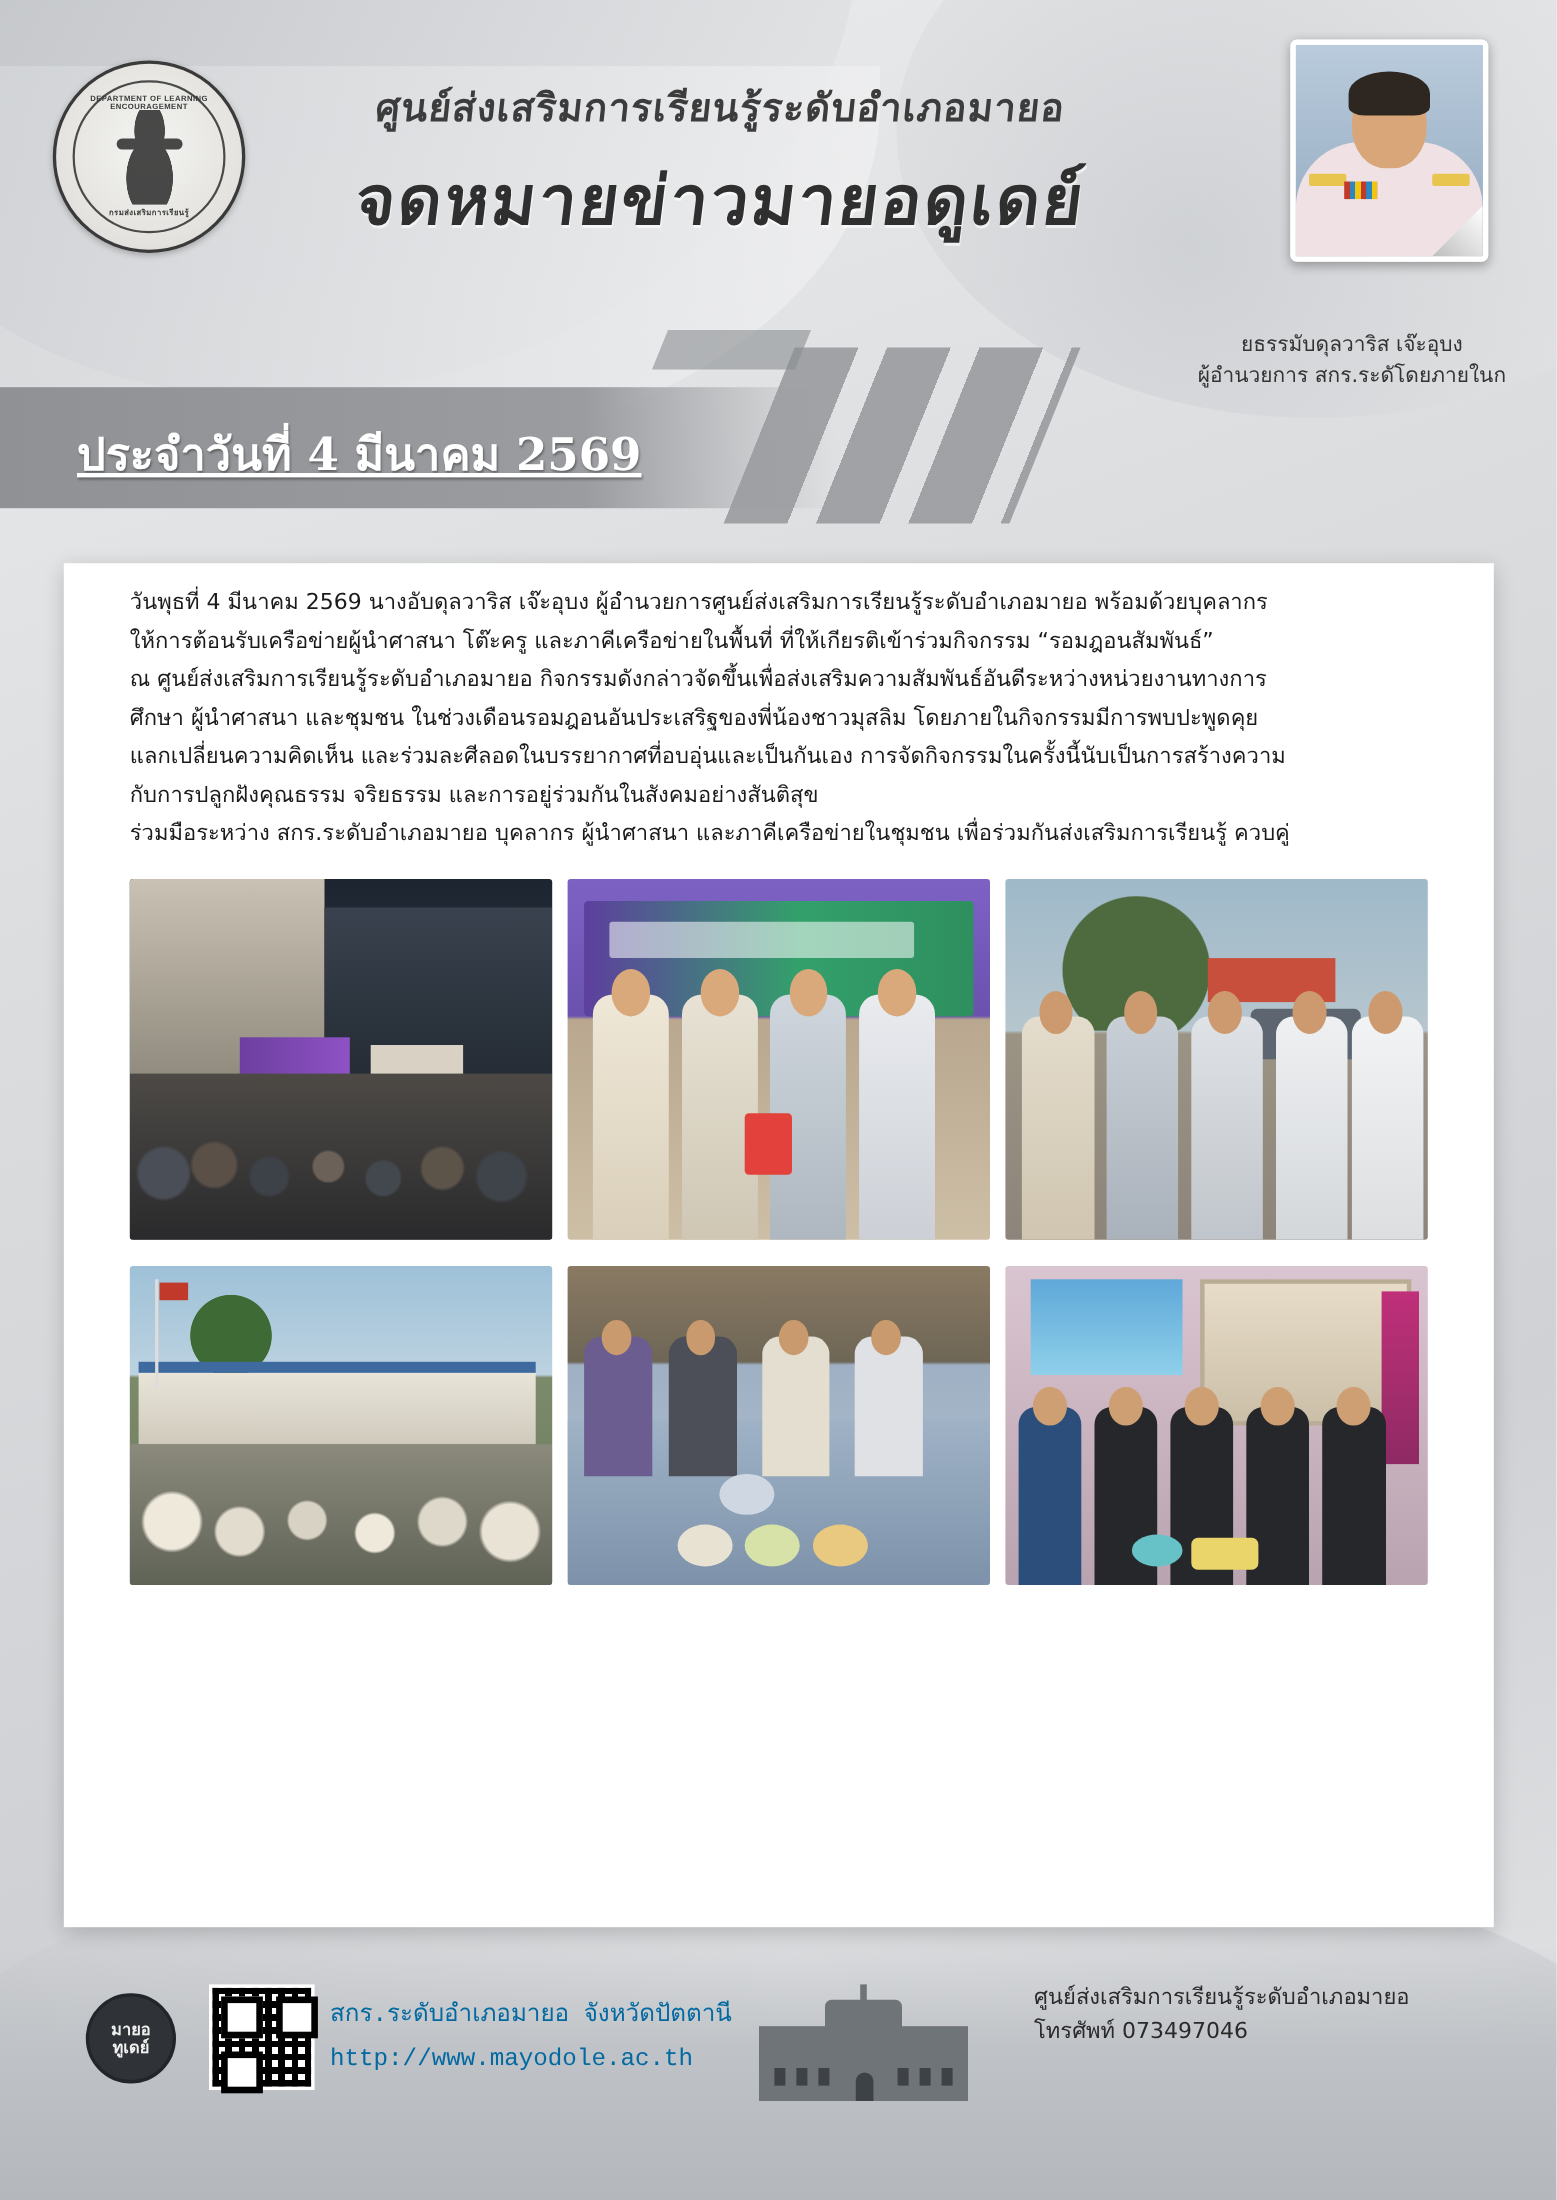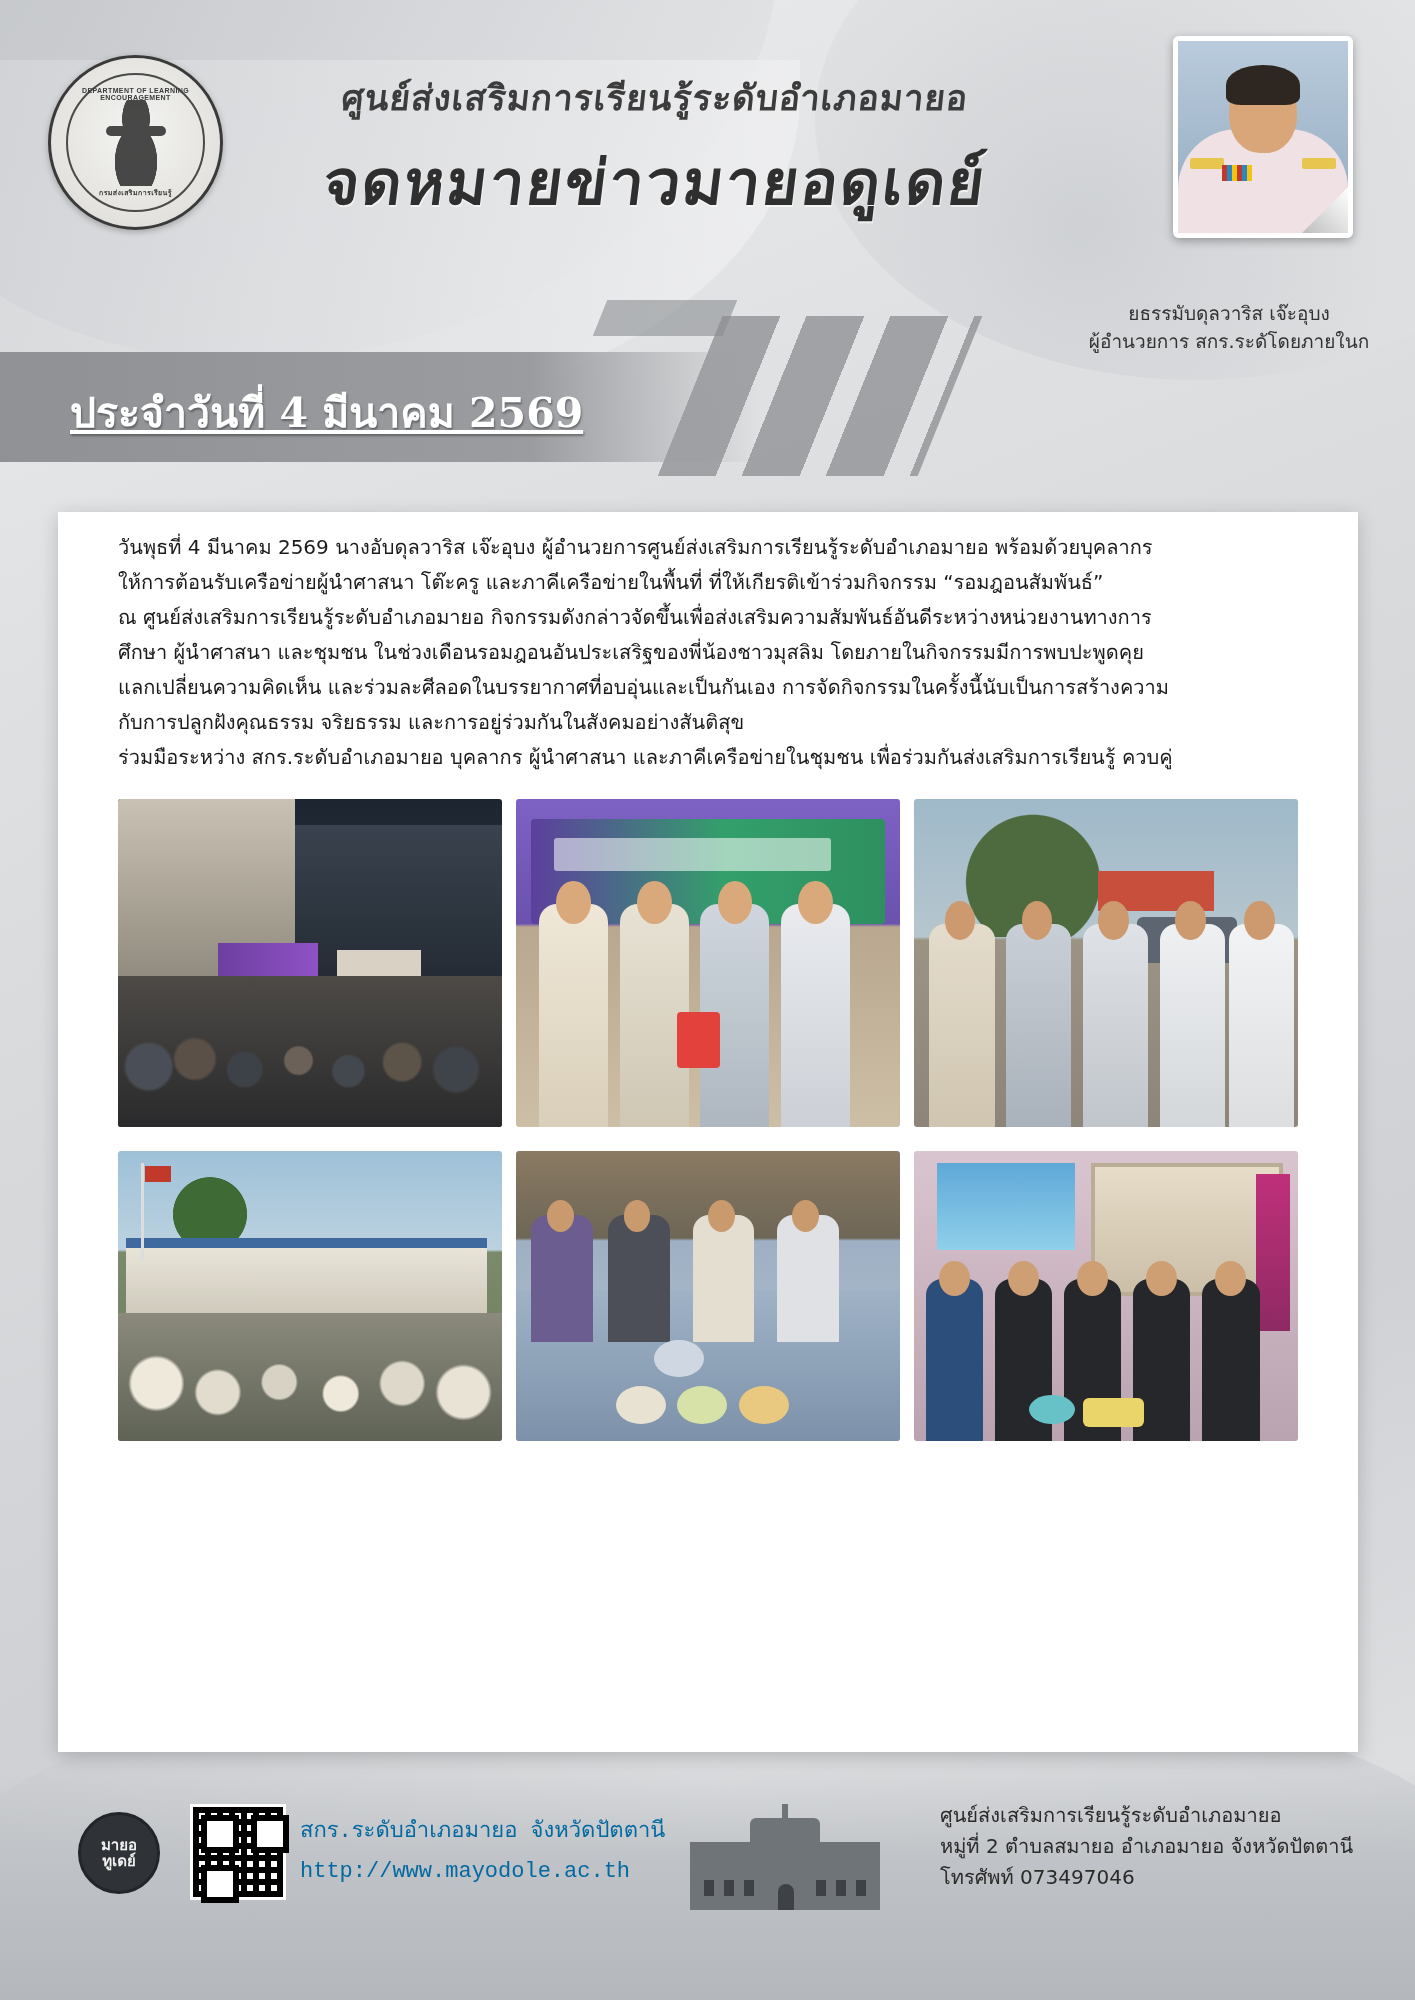--- a/index.html
+++ b/index.html
@@ -502,16 +502,15 @@
     <div class="win" style="left:34px"></div>
     <div class="win" style="left:54px"></div>
     <div class="win" style="left:126px"></div>
     <div class="win" style="left:146px"></div>
     <div class="win" style="left:166px"></div>
     <div class="door"></div>
   </div>
 
   <div class="footer-right-text">
     <div class="r1">ศูนย์ส่งเสริมการเรียนรู้ระดับอำเภอมายอ</div>
-    <div class="r2">หมู่ที่ 2 ตำบลสมายอ อำเภอมายอ จังหวัดปัตตานี</div>
     <div class="r3">โทรศัพท์ 073497046</div>
   </div>
 </div>
 
 </body></html>

